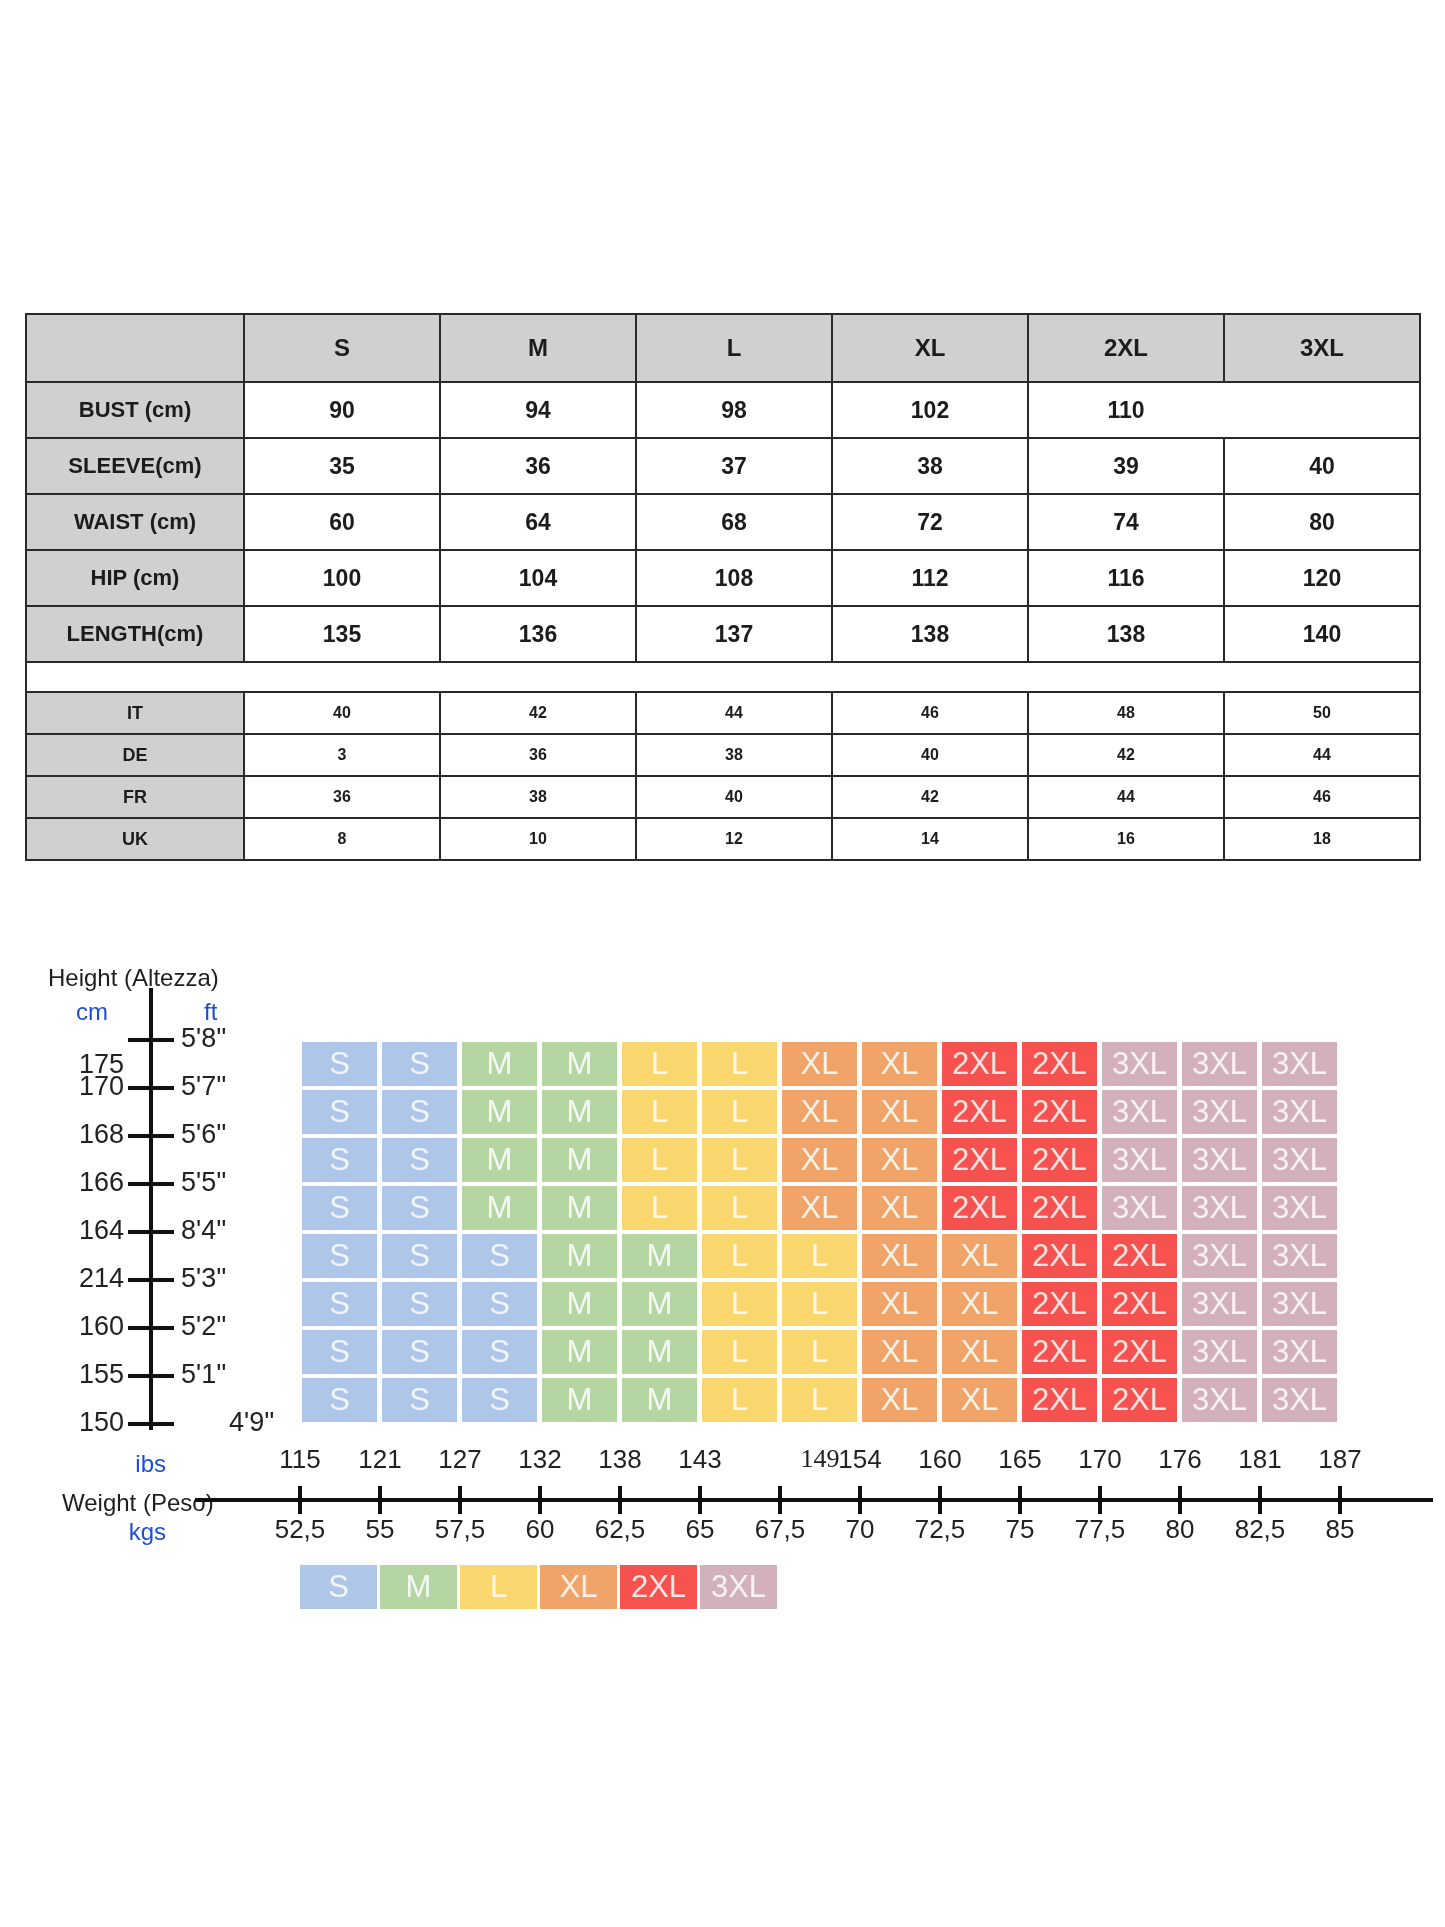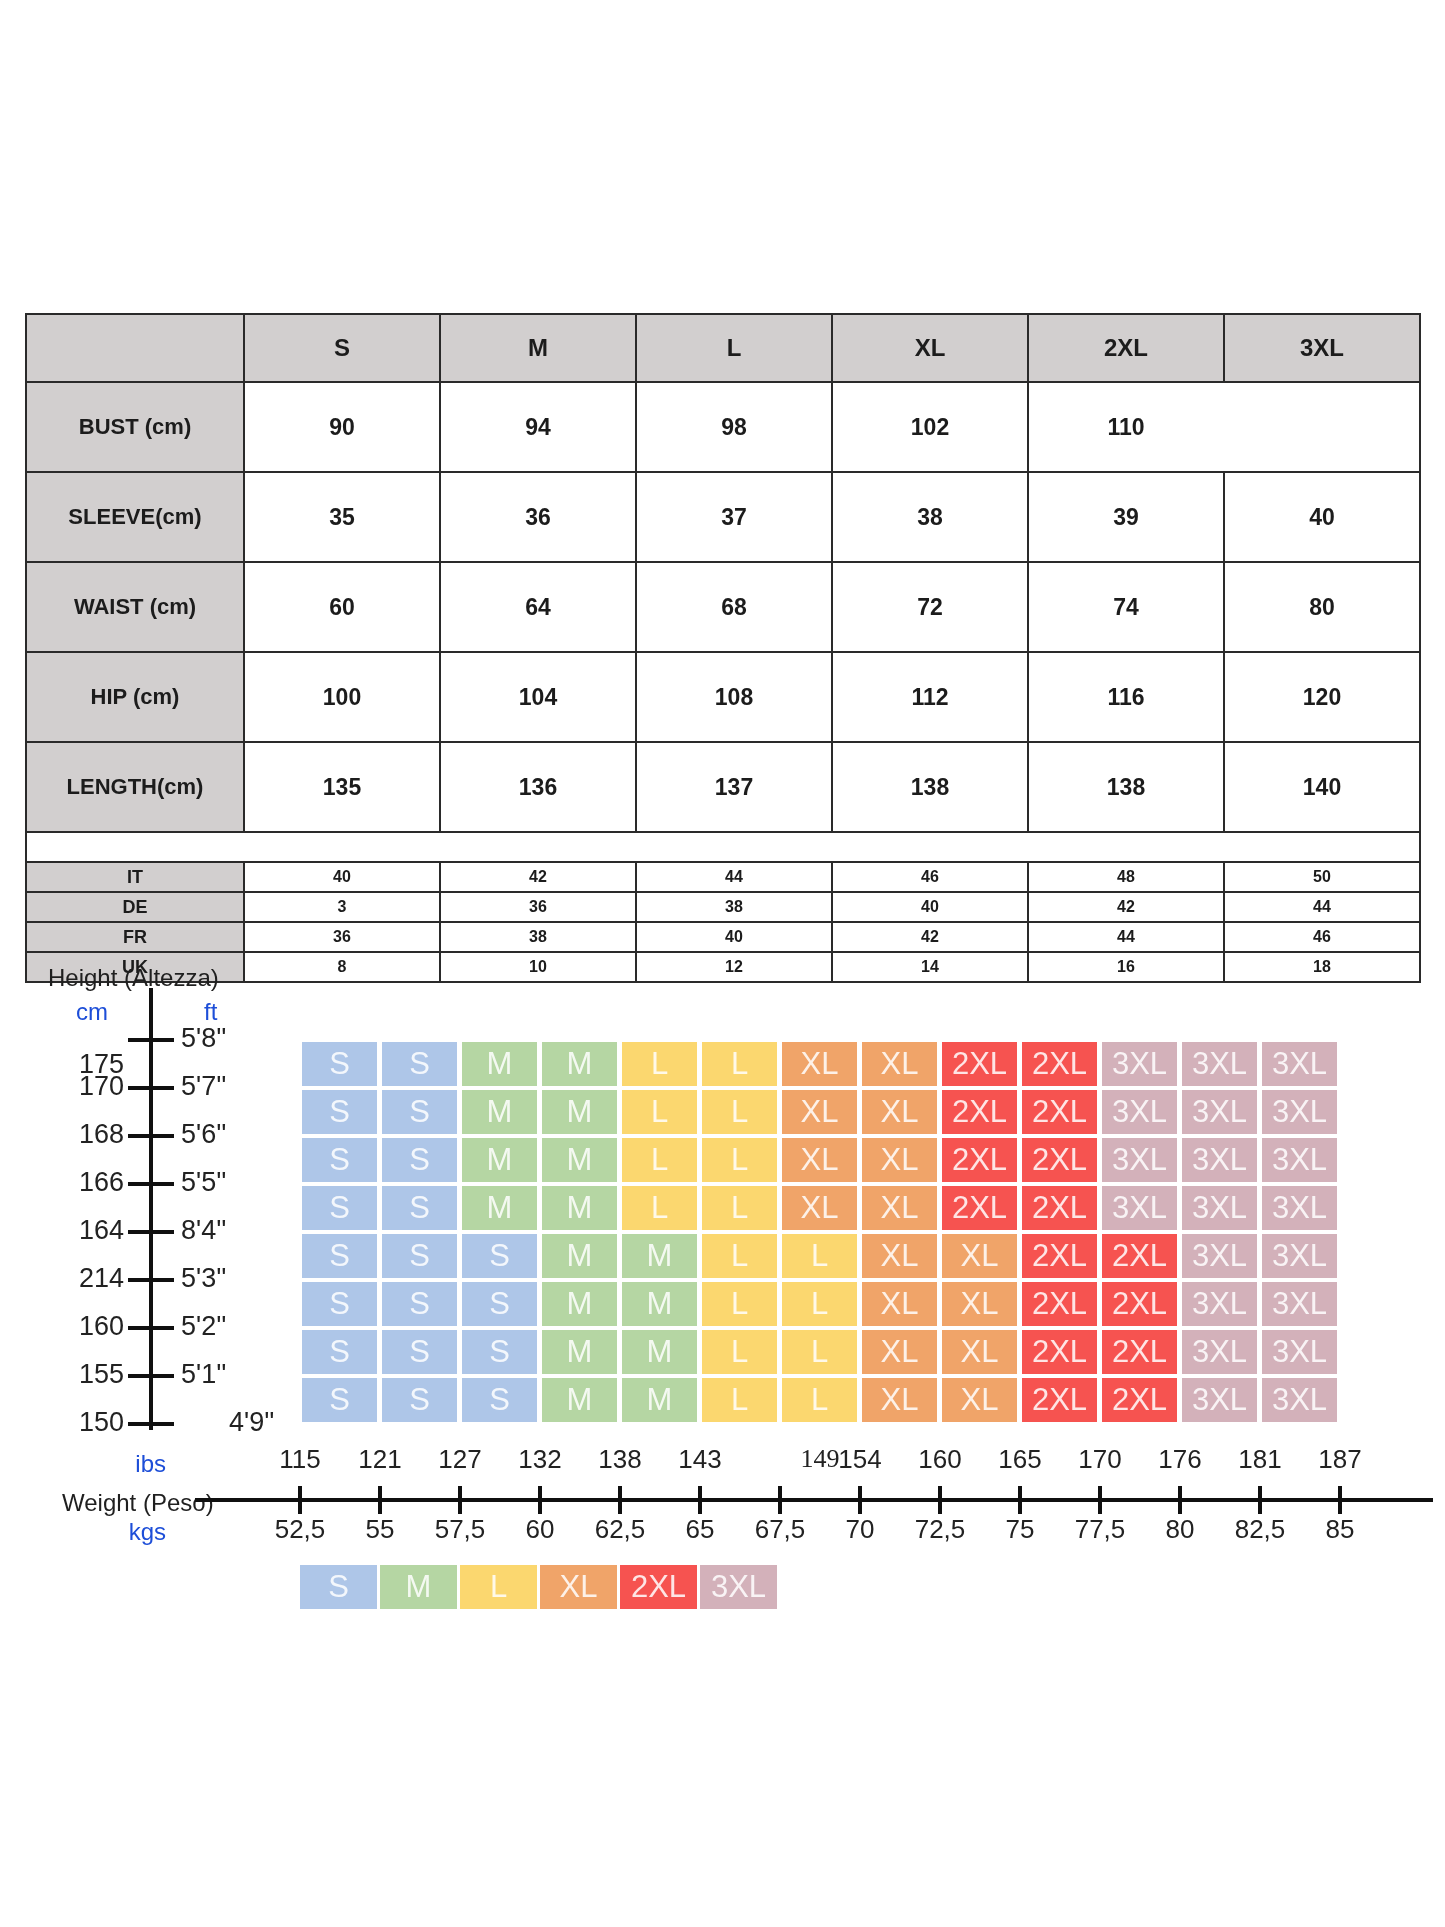--- a/index.html
+++ b/index.html
@@ -8,24 +8,24 @@
   
   .size-table{position:absolute;left:25px;top:313px;width:1396px;
               border:2px solid #2a2a2a;box-sizing:border-box;background:#fff;}
   .t-row{display:grid;grid-template-columns:216px repeat(6,1fr);border-top:2px solid #2a2a2a;}
   .t-row.first{border-top:none;}
   .t-row>div{display:flex;align-items:center;justify-content:center;
              border-left:2px solid #2a2a2a;box-sizing:border-box;font-weight:bold;}
   .t-row>div:first-child{border-left:none;}
   .t-row.hdr{background:#d2cfcf;}
   .t-row.hdr>div{height:66px;font-size:24px;}
-  .t-row.meas>div{height:88px;font-size:23px;}
+  .t-row.meas>div{height:54px;font-size:23px;}
   .t-row.meas .lab{background:#d2cfcf;font-size:22px;}
   .t-spacer{height:28px;border-top:2px solid #2a2a2a;background:#fff;}
-  .t-row.conv>div{height:28px;font-size:16px;}
+  .t-row.conv>div{height:40px;font-size:16px;}
   .t-row.conv .lab{background:#d2cfcf;font-size:18px;}
   
   .chart-layer{position:absolute;left:0;top:0;width:1445px;height:1927px;}
   .axis-title{position:absolute;font-size:24px;color:#1f1f1f;white-space:nowrap;}
   .unit-lbl{position:absolute;font-size:24px;color:#1d4ed8;}
   .v-axis{position:absolute;left:149px;top:988px;width:4px;height:442px;background:#101010;}
   .w-axis{position:absolute;left:195px;top:1498px;width:1238px;height:4px;background:#101010;}
   .h-tick{position:absolute;left:128px;width:46px;height:4px;background:#101010;}
   .cm-lbl{position:absolute;left:36px;width:88px;text-align:right;font-size:27px;color:#222;}
   .ft-lbl{position:absolute;left:181px;font-size:27px;color:#222;white-space:nowrap;}

